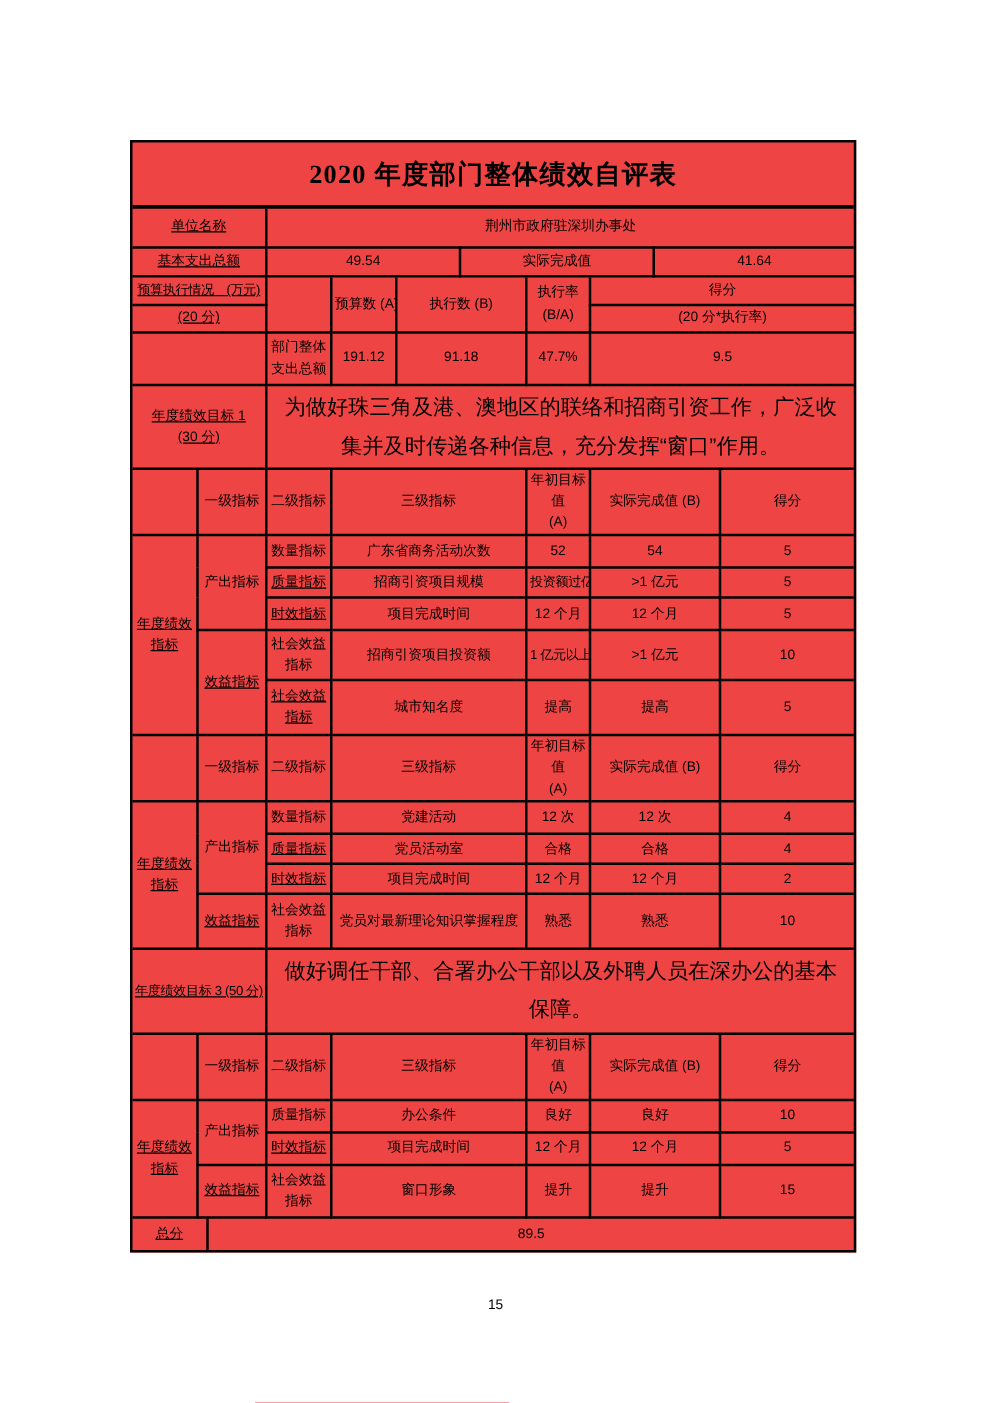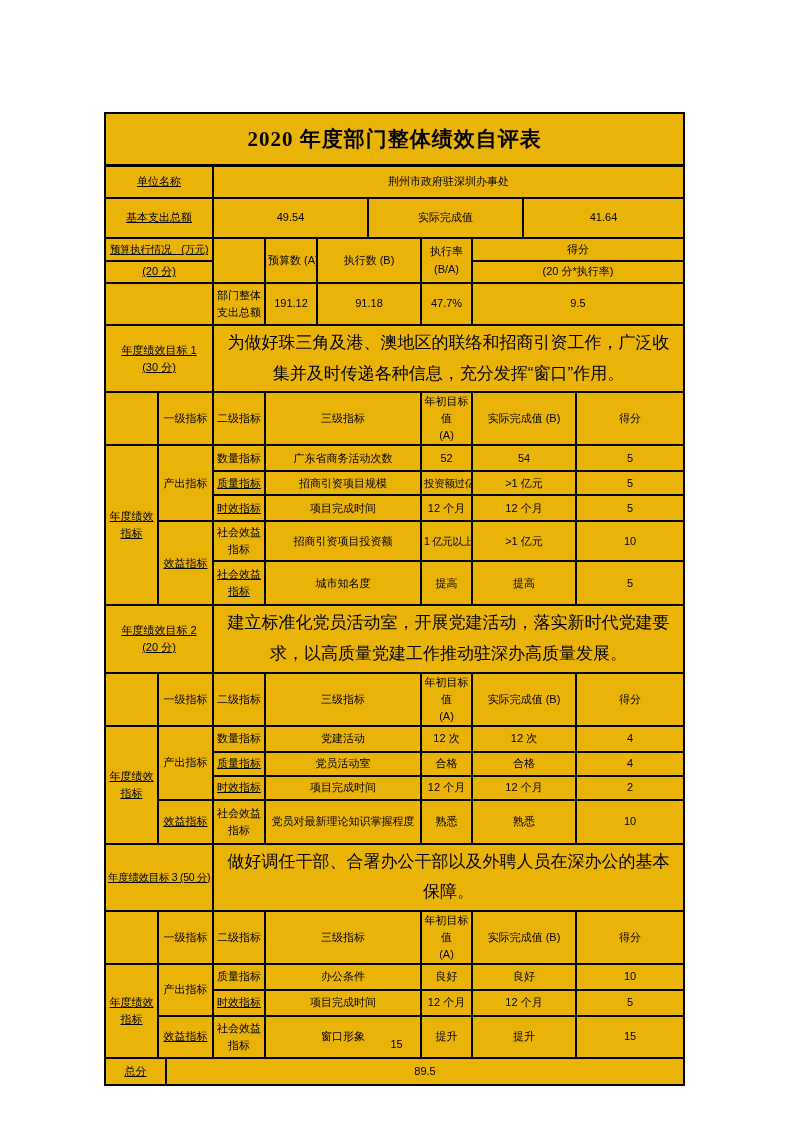--- a/index.html
+++ b/index.html
@@ -10,21 +10,21 @@
     font-family: "Liberation Sans", sans-serif;
     color: #000;
     overflow: hidden;
   }
   .sheet {
     position: absolute;
     left: 104px; top: 112px;
     width: 581px;
     box-sizing: border-box;
     border: 2px solid #000;
-    background: #eab308;
+    background: #ef4444;
   }
   .doc-title {
     height: 50px;
     display: flex; align-items: center; justify-content: center;
     font-family: "Liberation Serif", serif;
     font-weight: bold;
     font-size: 21px;
     letter-spacing: 1px;
     border-bottom: 3px solid #000;
   }
@@ -70,21 +70,21 @@
         <col style="width:107px">
         <col style="width:155px">
         <col style="width:155px">
         <col>
       </colgroup>
     <tbody>
         <tr style="height:31px">
       <td>单位名称</td>
       <td colspan="3">荆州市政府驻深圳办事处</td>
     </tr>
-    <tr style="height:40px">
+    <tr style="height:23px">
       <td>基本支出总额</td>
       <td>49.54</td>
       <td>实际完成值</td>
       <td>41.64</td>
     </tr>
   </tbody>
     </table>
 
   <table>
     <colgroup>
@@ -195,35 +195,20 @@
     <tr style="height:44px">
       <td>社会效益指标</td>
       <td>城市知名度</td>
       <td>提高</td>
       <td>提高</td>
       <td>5</td>
     </tr>
   </tbody>
     </table>
 
-  <table>
-    <colgroup>
-        <col style="width:107px">
-        <col>
-      </colgroup>
-    <tbody>
-        <tr style="height:48px">
-      <td>
-        <div>年度绩效目标 2</div>
-        <div>(20 分)</div>
-      </td>
-      <td class="desc">建立标准化党员活动室，开展党建活动，落实新时代党建要求，以高质量党建工作推动驻深办高质量发展。</td>
-    </tr>
-  </tbody>
-    </table>
 
   <table>
     <colgroup>
         <col style="width:52px">
         <col style="width:55px">
         <col style="width:52px">
         <col style="width:156px">
         <col style="width:51px">
         <col style="width:104px">
         <col>

